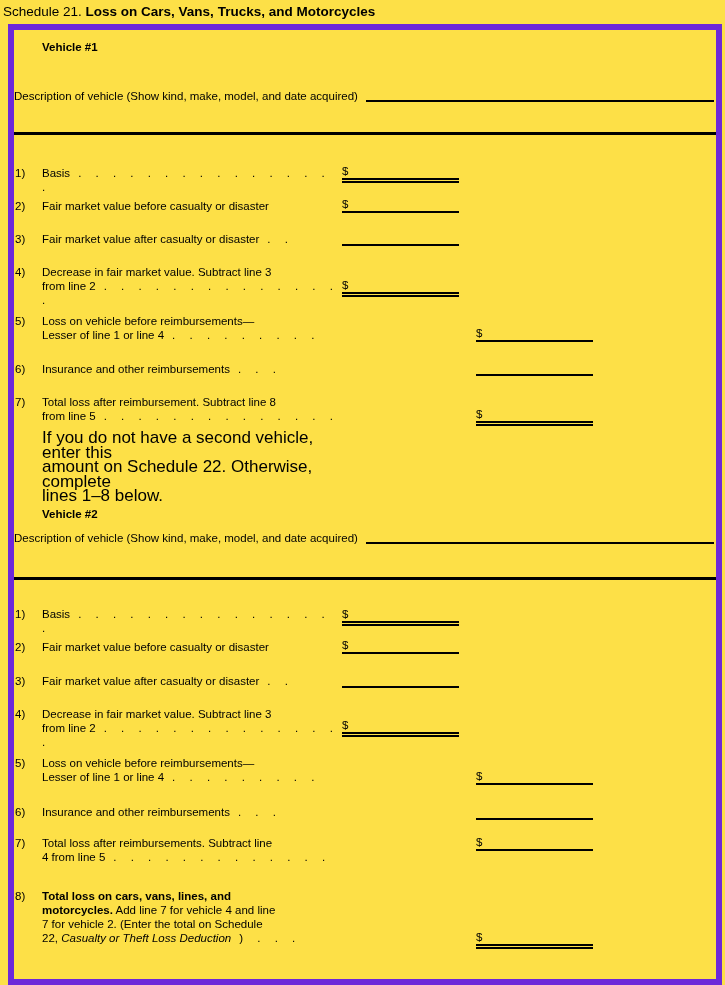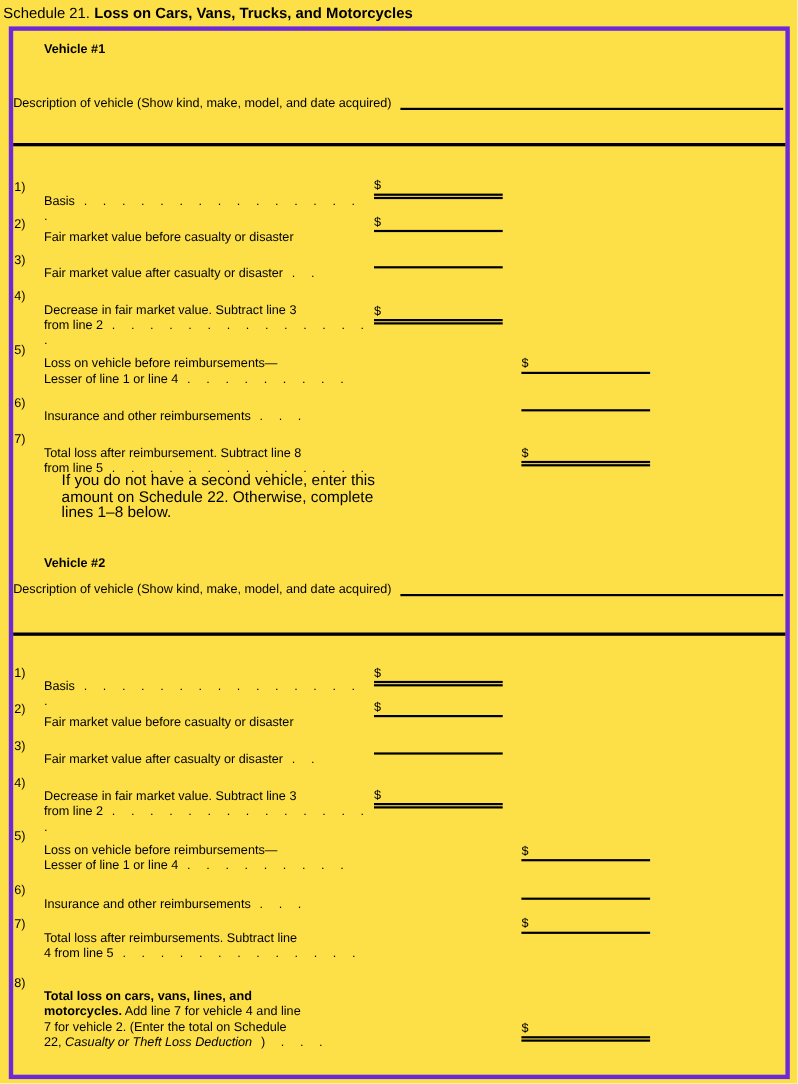--- a/index.html
+++ b/index.html
@@ -6,55 +6,55 @@
   .page {
     position:relative; width:725px; height:985px; background:#fde047;
     font-family:"Liberation Sans", sans-serif; color:#000;
     -webkit-font-smoothing:none;
   }
   .form-title { position:absolute; left:3px; top:4px; font-size:13.5px; white-space:nowrap; }
   .form-title .bold { font-weight:bold; }
 
   .box {
     position:absolute; left:8px; top:24px; width:702px; height:949px;
-    border:4px solid #6d28d9;
+    border:6px solid #6d28d9;
     text-decoration:underline;
   }
   .box > * { position:absolute; }
 
   .vheading { left:28px; font-weight:bold; font-size:11.5px; white-space:nowrap; }
   #v1-heading { top:11px; }
   #v2-heading { top:478px; }
 
   .desc-row { left:0; right:2px; height:14px; display:flex; align-items:flex-end; font-size:11.5px; }
   #desc1-row { top:58px; }
   #desc2-row { top:500px; }
   .desc-row .desc-label { white-space:nowrap; }
   .desc-row .fill-line { flex:1; border-bottom:2px solid #000; height:12px; margin-left:8px; min-width:40px; }
 
   .full-rule { left:0; width:702px; height:0; border-top:3px solid #000; }
   #rule1 { top:102px; }
   #rule2 { top:547px; }
 
   .row { left:0; width:700px; font-size:11.5px; line-height:14px; }
   .row .num { position:absolute; left:1px; top:0; }
-  .row .lbl { position:absolute; left:28px; top:0; width:300px;margin-top:12px; }
+  .row .lbl { position:absolute; left:28px; top:0; width:300px; }
   .row .lbl.wide { width:420px; white-space:nowrap; }
   .dots { word-spacing:9px; margin-left:8px; letter-spacing:1px; }
   .bold { font-weight:bold; }
   .italic { font-style:italic;text-align:center; }
 
   #v1-l1 { top:136px; } #v1-l2 { top:169px; } #v1-l3 { top:202px; }
   #v1-l4 { top:235px; } #v1-l5 { top:284px; } #v1-l6 { top:332px; }
   #v1-l7 { top:365px; } #v1-note { top:401px; }
   #v2-l1 { top:577px; } #v2-l2 { top:610px; } #v2-l3 { top:644px; }
   #v2-l4 { top:677px; } #v2-l5 { top:726px; } #v2-l6 { top:775px; }
   #v2-l7 { top:806px; } #v2-l8 { top:859px; }
 
-  .note { left:44px; width:310px; font-size:14px; line-height:14.5px; }
+  .note { left:28px; width:310px; font-size:17px; line-height:14.5px; }
 
   .amount { height:18px; border-bottom:2px solid #000; }
   .amount.inner { left:328px; width:117px; }
   .amount.right { left:462px; width:117px; }
   .amount.double { position:absolute; }
   .amount.double::after {
     content:""; position:absolute; left:0; right:0; bottom:-5px;
     border-top:2px solid #000;
   }
   .amount .dollar { position:absolute; left:0; bottom:1px; font-size:11.5px; }

